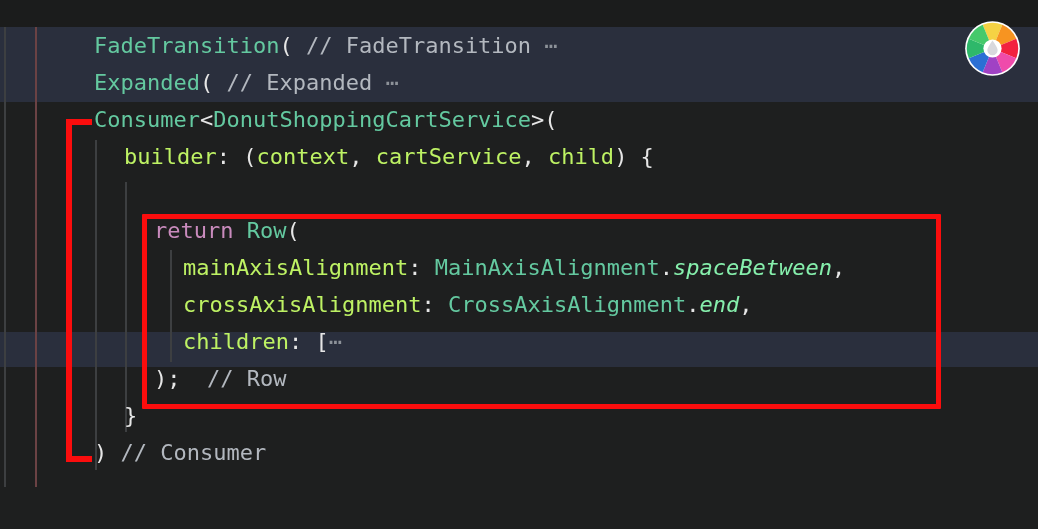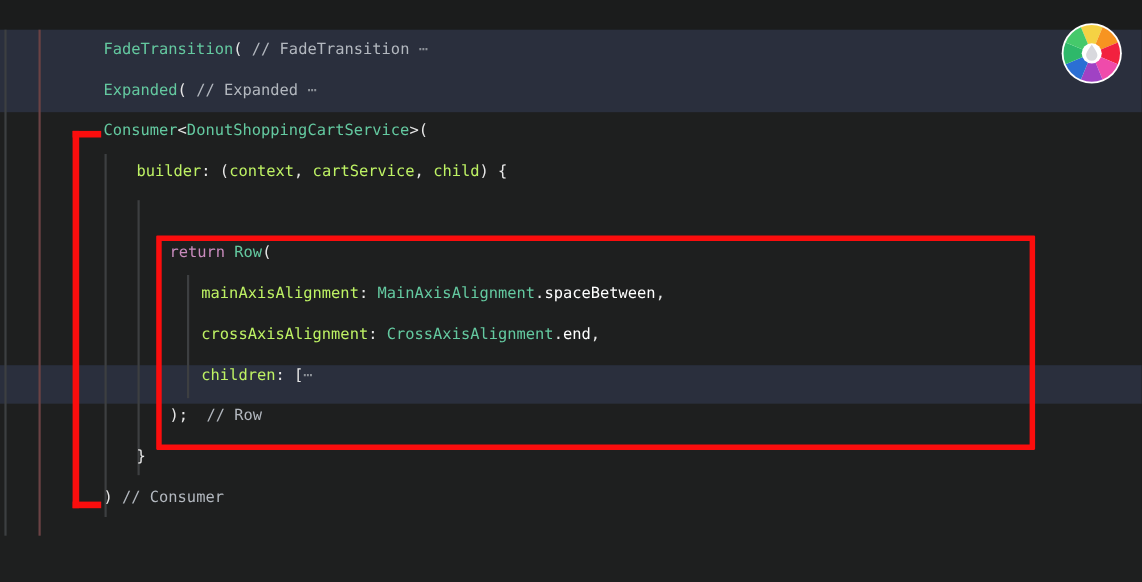--- a/index.html
+++ b/index.html
@@ -46,36 +46,36 @@
     width: 2px;
     background: #3d3f41;
   }
   .guide-active { background: #6b4244; }
 
   
   .code {
     position: absolute;
     left: 0; top: 27px;
     width: 1038px;
-    font-size: 14px;
+    font-size: 22px;
     line-height: 37px;
     white-space: pre;
     letter-spacing: 0px;
   }
   .line {
     height: 37px;
     padding-left: 0;
     white-space: pre;
   }
 
   
   .t-class    { color: #64c9a0; }
   .t-keyword  { color: #c98bbd; }
   .t-prop     { color: #bef264; }
-  .t-member   { color: #ffffff; }
+  .t-member   { color: #86efac; font-style: italic; }
   .t-punct    { color: #e6e6e6; }
   .t-comment  { color: #b3b8bf; }
   .t-fold     { color: #8d9299; letter-spacing: 1px; }
 
   
   .anno-box {
     position: absolute;
     left: 142px;
     top: 214px;
     width: 799px;

